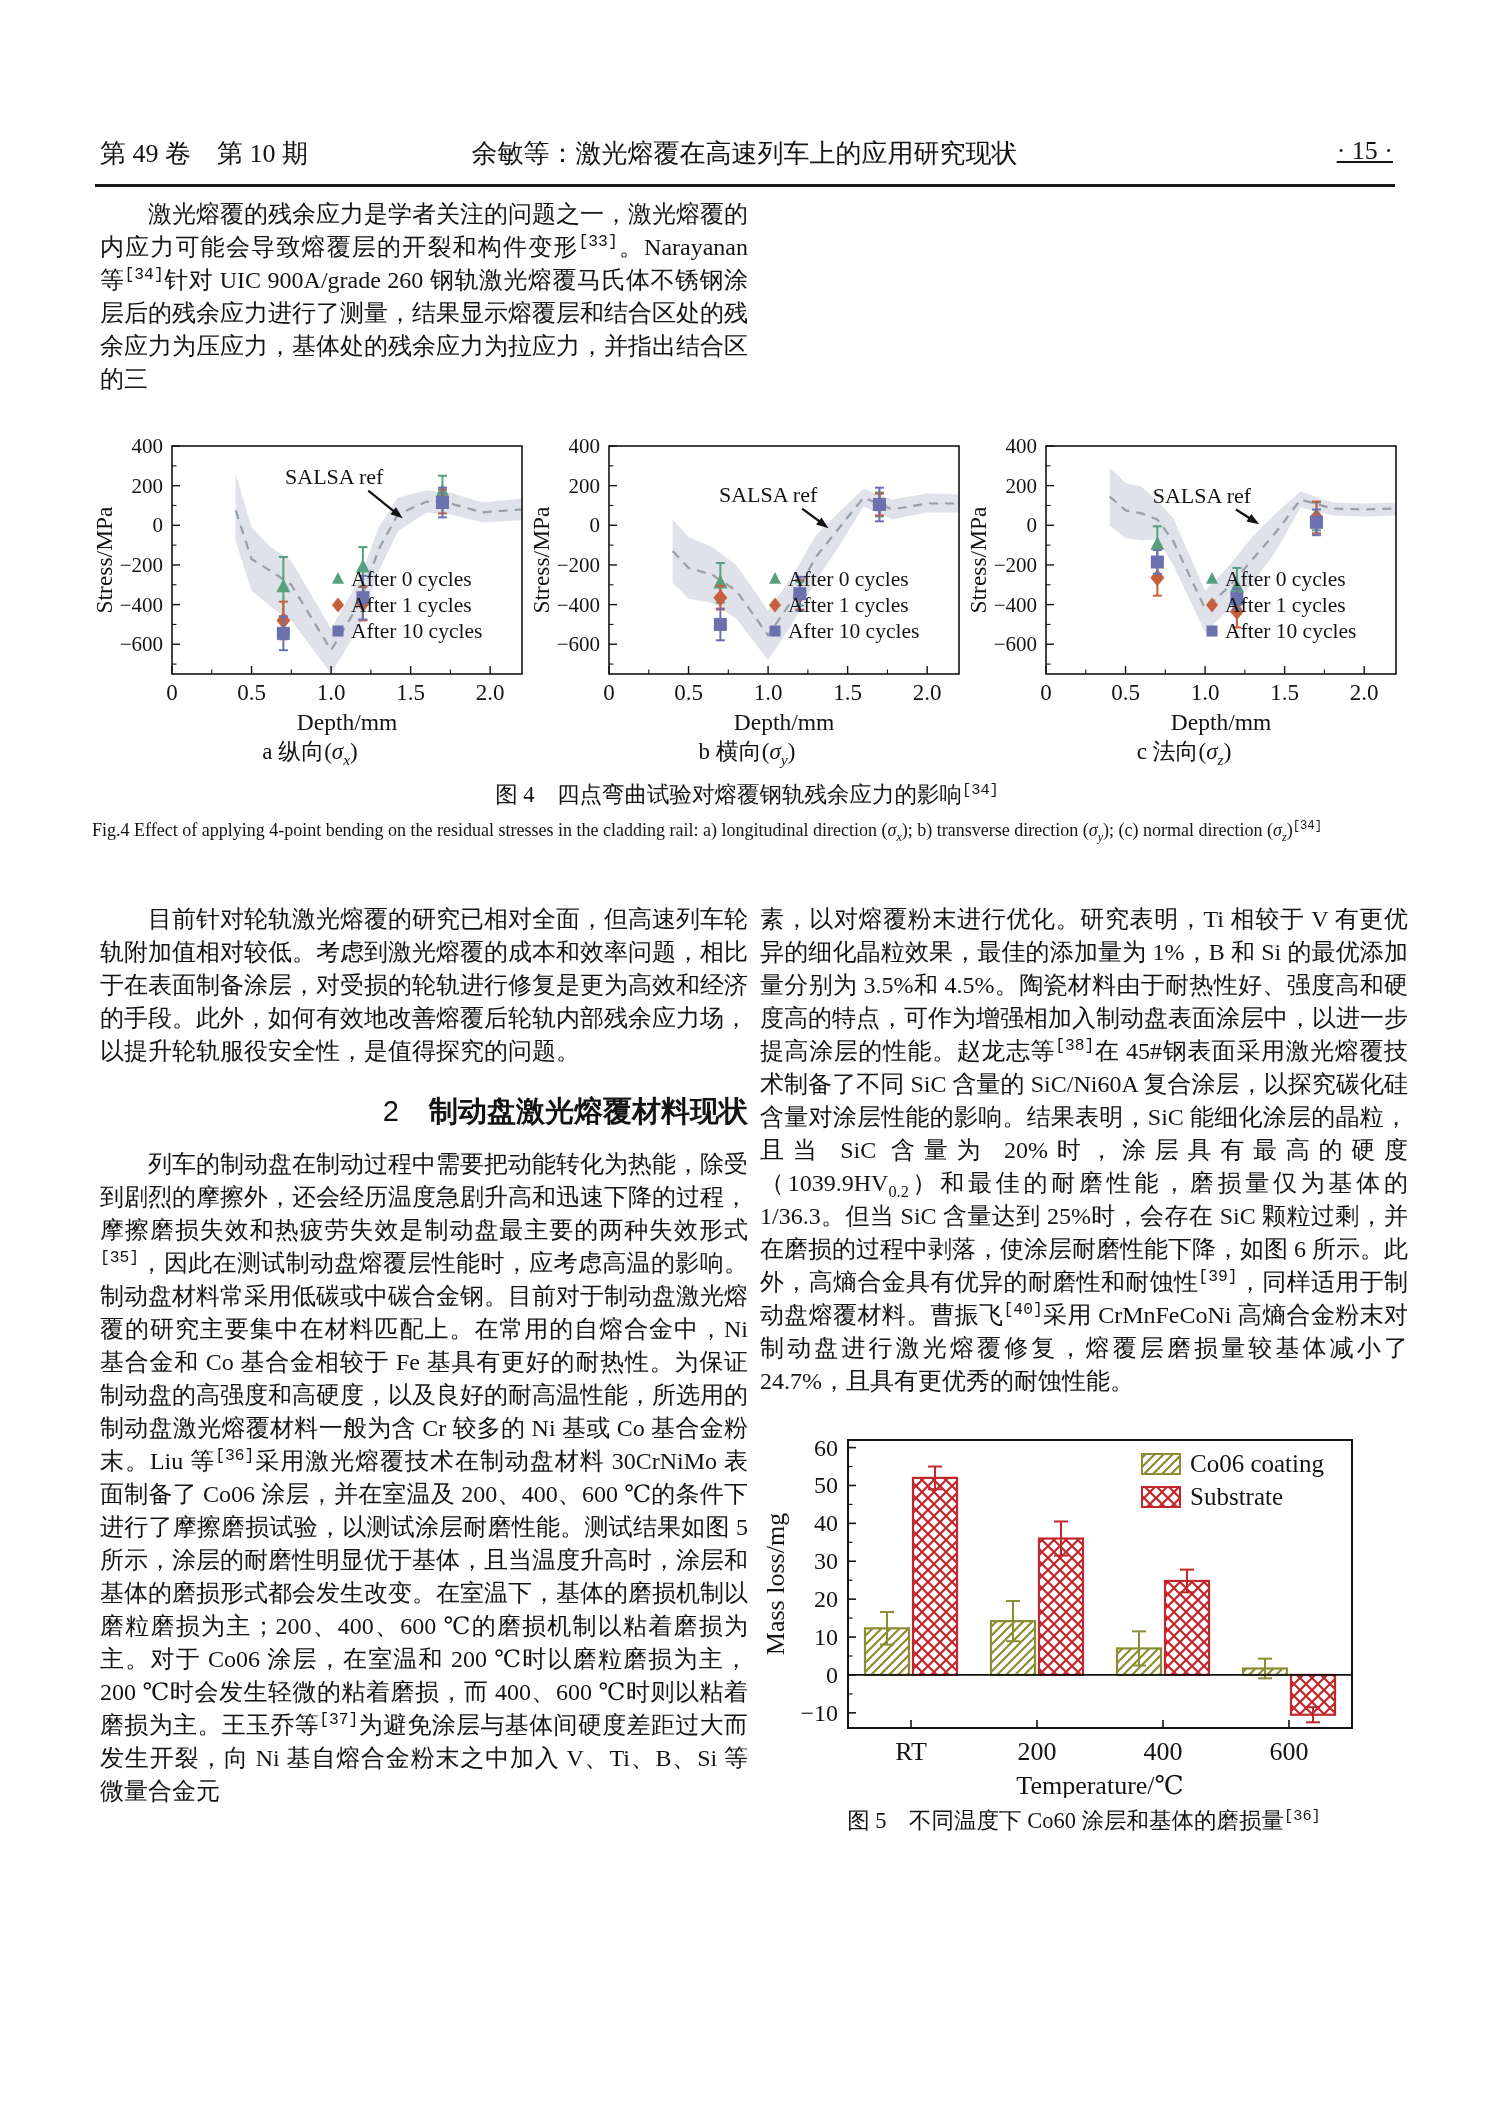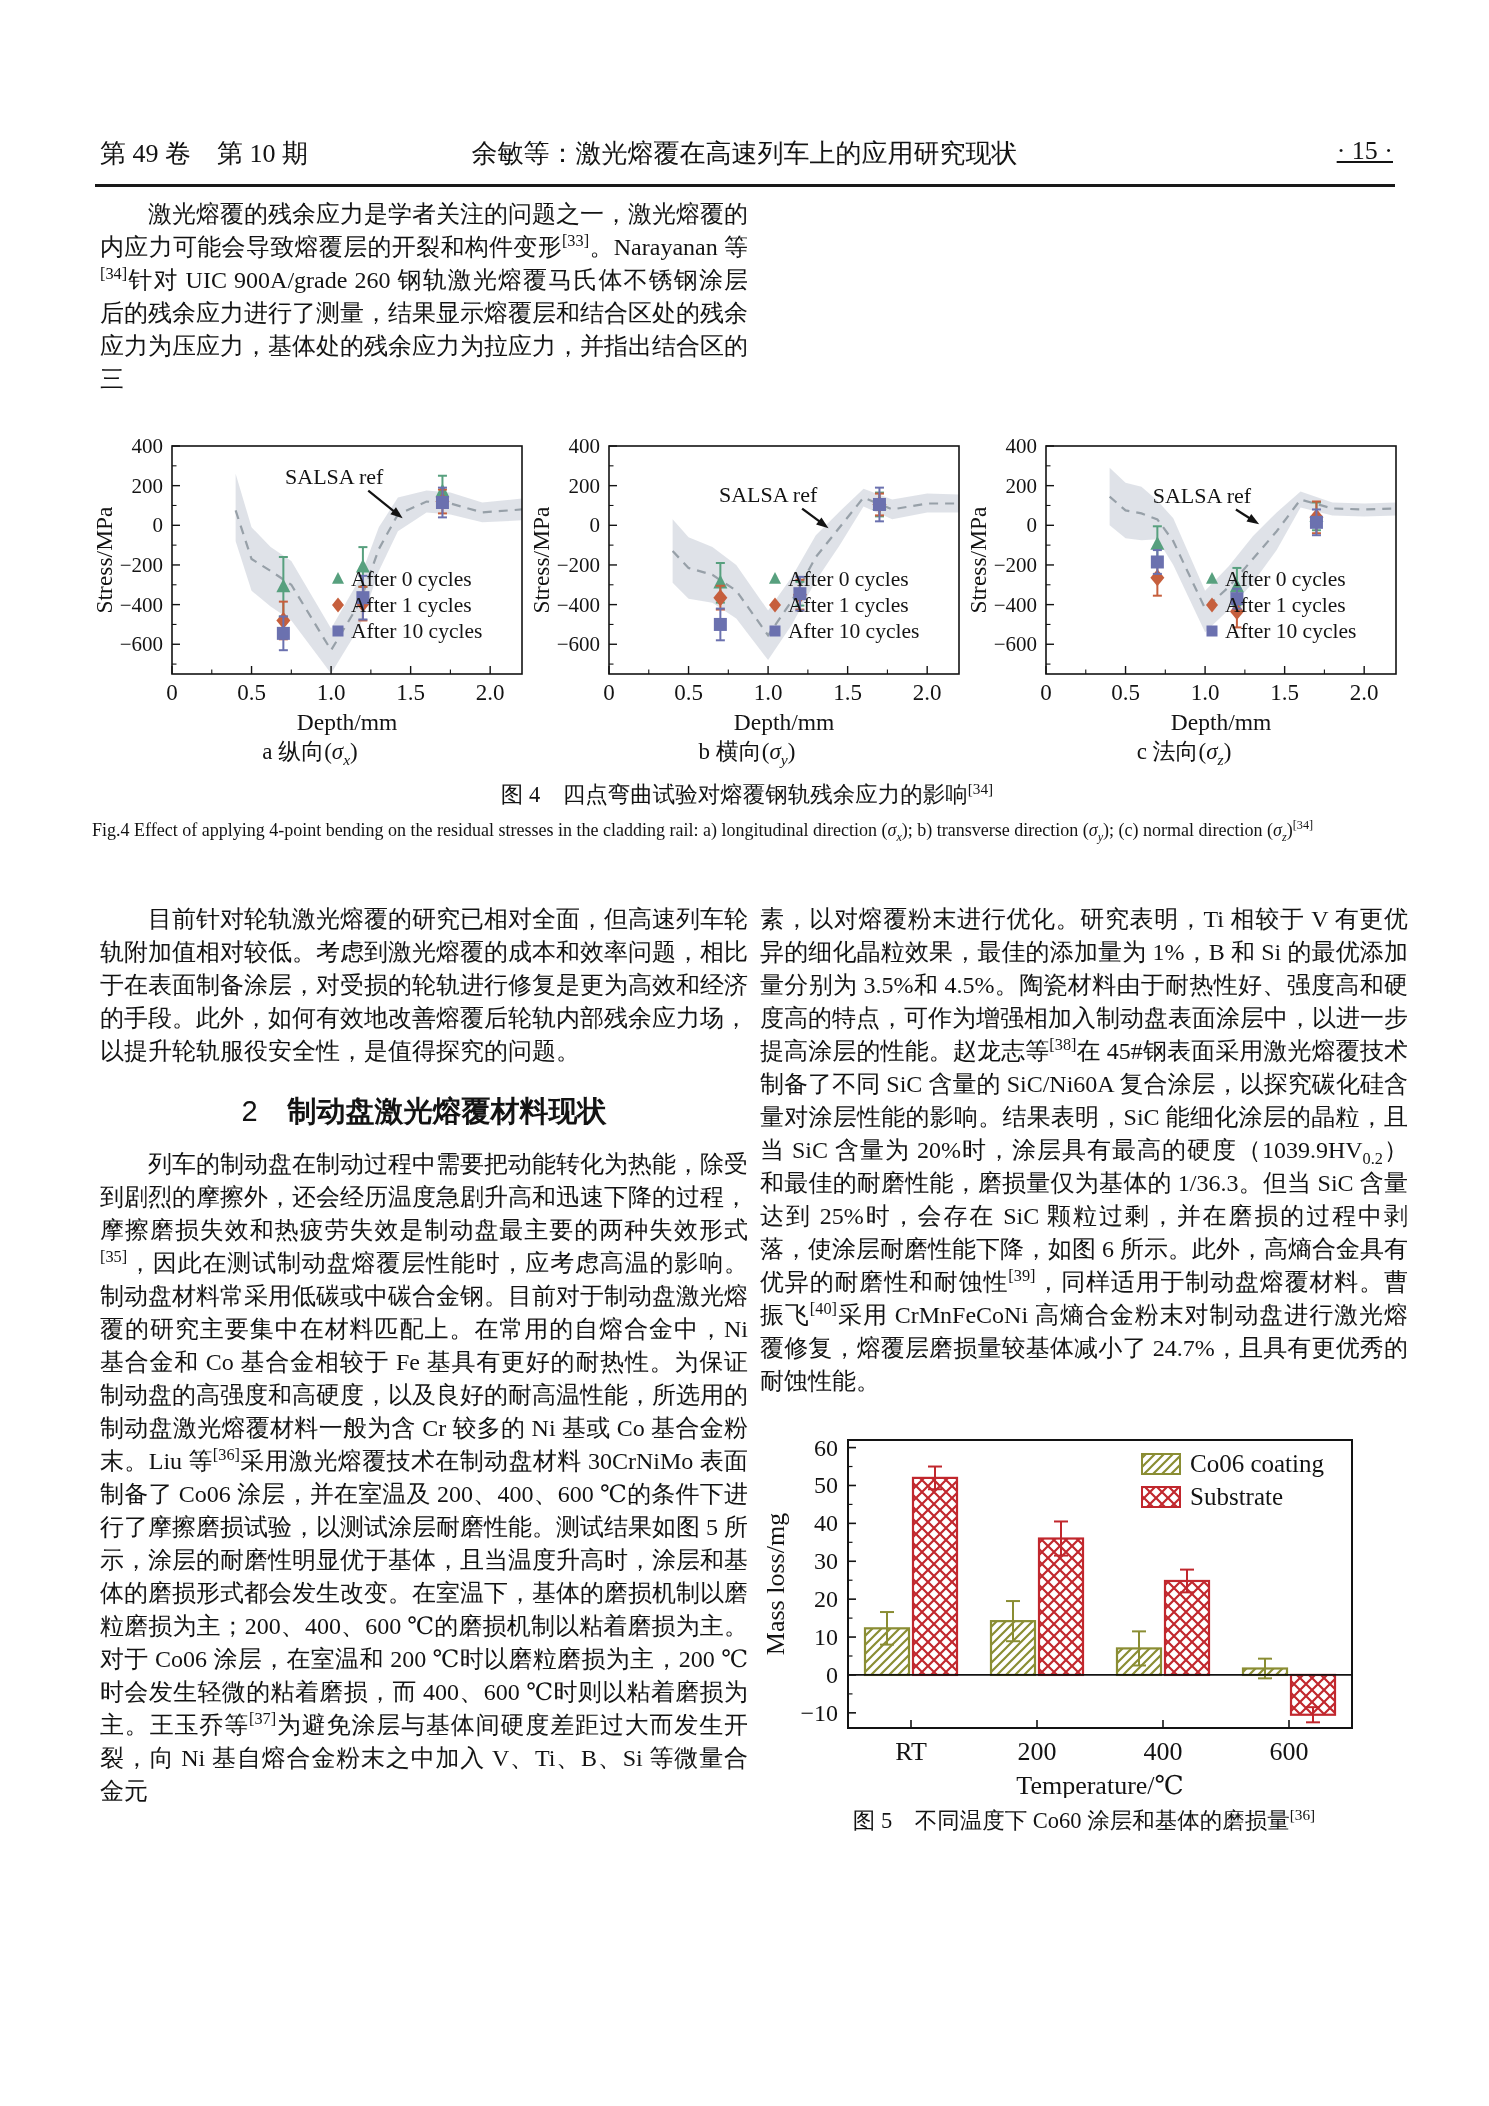--- a/index.html
+++ b/index.html
@@ -6,34 +6,34 @@
   .page{position:relative;width:1489px;height:2106px;background:#ffffff;
         font-family:"Liberation Serif","DejaVu Serif",serif;color:#131313;overflow:hidden;}
   .hdr{position:absolute;top:136px;font-size:26px;white-space:nowrap;}
   #hdr-left{left:100px;}
   #hdr-center{left:0;right:0;text-align:center;}
   #hdr-right{right:96px;text-decoration:underline;}
   #hdr-rule{position:absolute;left:95px;width:1300px;top:184px;height:3px;background:#181818;}
   .col{position:absolute;width:648px;font-size:24px;line-height:33px;text-align:justify;}
   .col p{margin:0 0 0 0;}
   .indent{text-indent:2em;}
-  sup{font-size:68%;line-height:0;}
+  sup{font-size:68%;line-height:0;font-family:Liberation Mono, monospace;}
   sub{font-size:68%;line-height:0;}
   #col-left-top{left:100px;top:198px;}
   #col-right-top{left:760px;top:198px;}
   #col-left-mid{left:100px;top:903px;}
   #col-right-mid{left:760px;top:903px;}
   #figure4{position:absolute;left:92px;top:434px;width:1310px;}
   .panels{display:flex;justify-content:space-between;}
   .panel{width:436px;}
   .panel-caption{text-align:center;font-size:23px;margin-top:0px;}
   .figcap-zh{text-align:center;font-size:22.5px;margin-top:12px;}
   .figcap-en{font-size:18px;line-height:31px;text-align:justify;margin-top:5px;}
   h2.section{font-family:"Liberation Sans","DejaVu Sans",sans-serif;font-size:29px;
-             font-weight:bold;margin:27px 0 20px 0;text-align:center;text-indent:0;}
+             font-weight:bold;margin:27px 0 20px 0;text-align:right;text-indent:0;}
   h2.section .sec-num{margin-right:30px;font-weight:normal;}
   #figure5{margin-top:28px;}
   #figure5 .figcap-zh{font-size:22.5px;margin-top:6px;}
   #figure5 .figcap-en{font-size:22.5px;}
   svg text{font-family:"Liberation Serif","DejaVu Serif",serif;fill:#131313;}
   svg{display:block;}
 </style>
 </head>
 <body>
 

